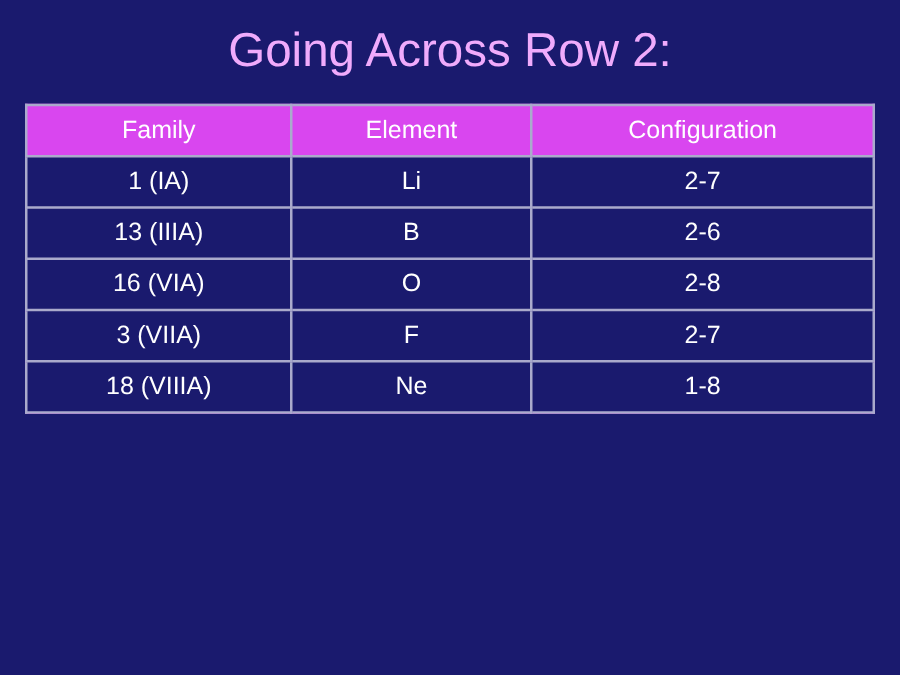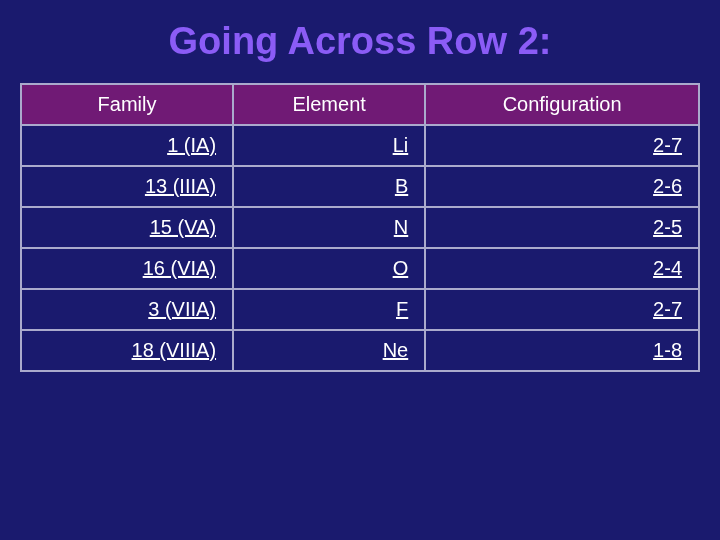--- a/index.html
+++ b/index.html
@@ -14,51 +14,50 @@
       background-color: #1a1a6e;
       display: flex;
       flex-direction: column;
       align-items: center;
       justify-content: flex-start;
       font-family: Arial, sans-serif;
       overflow: hidden;
     }
 
     #page-title {
-      color: #8b5cf6;
+      color: #f0abfc;
       font-size: 38px;
-      font-weight: bold;
+      font-weight: normal;
       margin-top: 20px;
       margin-bottom: 20px;
       text-align: center;
     }
 
     #data-table {
       border-collapse: collapse;
       width: 680px;
-      background-color: #701a75;
+      background-color: #d946ef;
     }
 
     #data-table th,
     #data-table td {
       border: 2px solid #aaaacc;
       padding: 8px 16px;
       color: #ffffff;
       font-size: 20px;
       font-weight: normal;
     }
 
     #data-table thead tr th {
       text-align: center;
       font-size: 20px;
     }
 
     #data-table tbody tr td {
-      text-align: right;
-      text-decoration: underline;
+      text-align: center;
     }
 
     #data-table tbody tr:nth-child(odd) {
       background-color: #1a1a6e;
     }
 
     #data-table tbody tr:nth-child(even) {
       background-color: #1a1a6e;
     }
   </style>
@@ -80,28 +79,23 @@
         <td>1 (IA)</td>
         <td>Li</td>
         <td>2-7</td>
       </tr>
       <tr>
         <td>13 (IIIA)</td>
         <td>B</td>
         <td>2-6</td>
       </tr>
       <tr>
-        <td>15 (VA)</td>
-        <td>N</td>
-        <td>2-5</td>
-      </tr>
-      <tr>
         <td>16 (VIA)</td>
         <td>O</td>
-        <td>2-4</td>
+        <td>2-8</td>
       </tr>
       <tr>
         <td>3 (VIIA)</td>
         <td>F</td>
         <td>2-7</td>
       </tr>
       <tr>
         <td>18 (VIIIA)</td>
         <td>Ne</td>
         <td>1-8</td>

